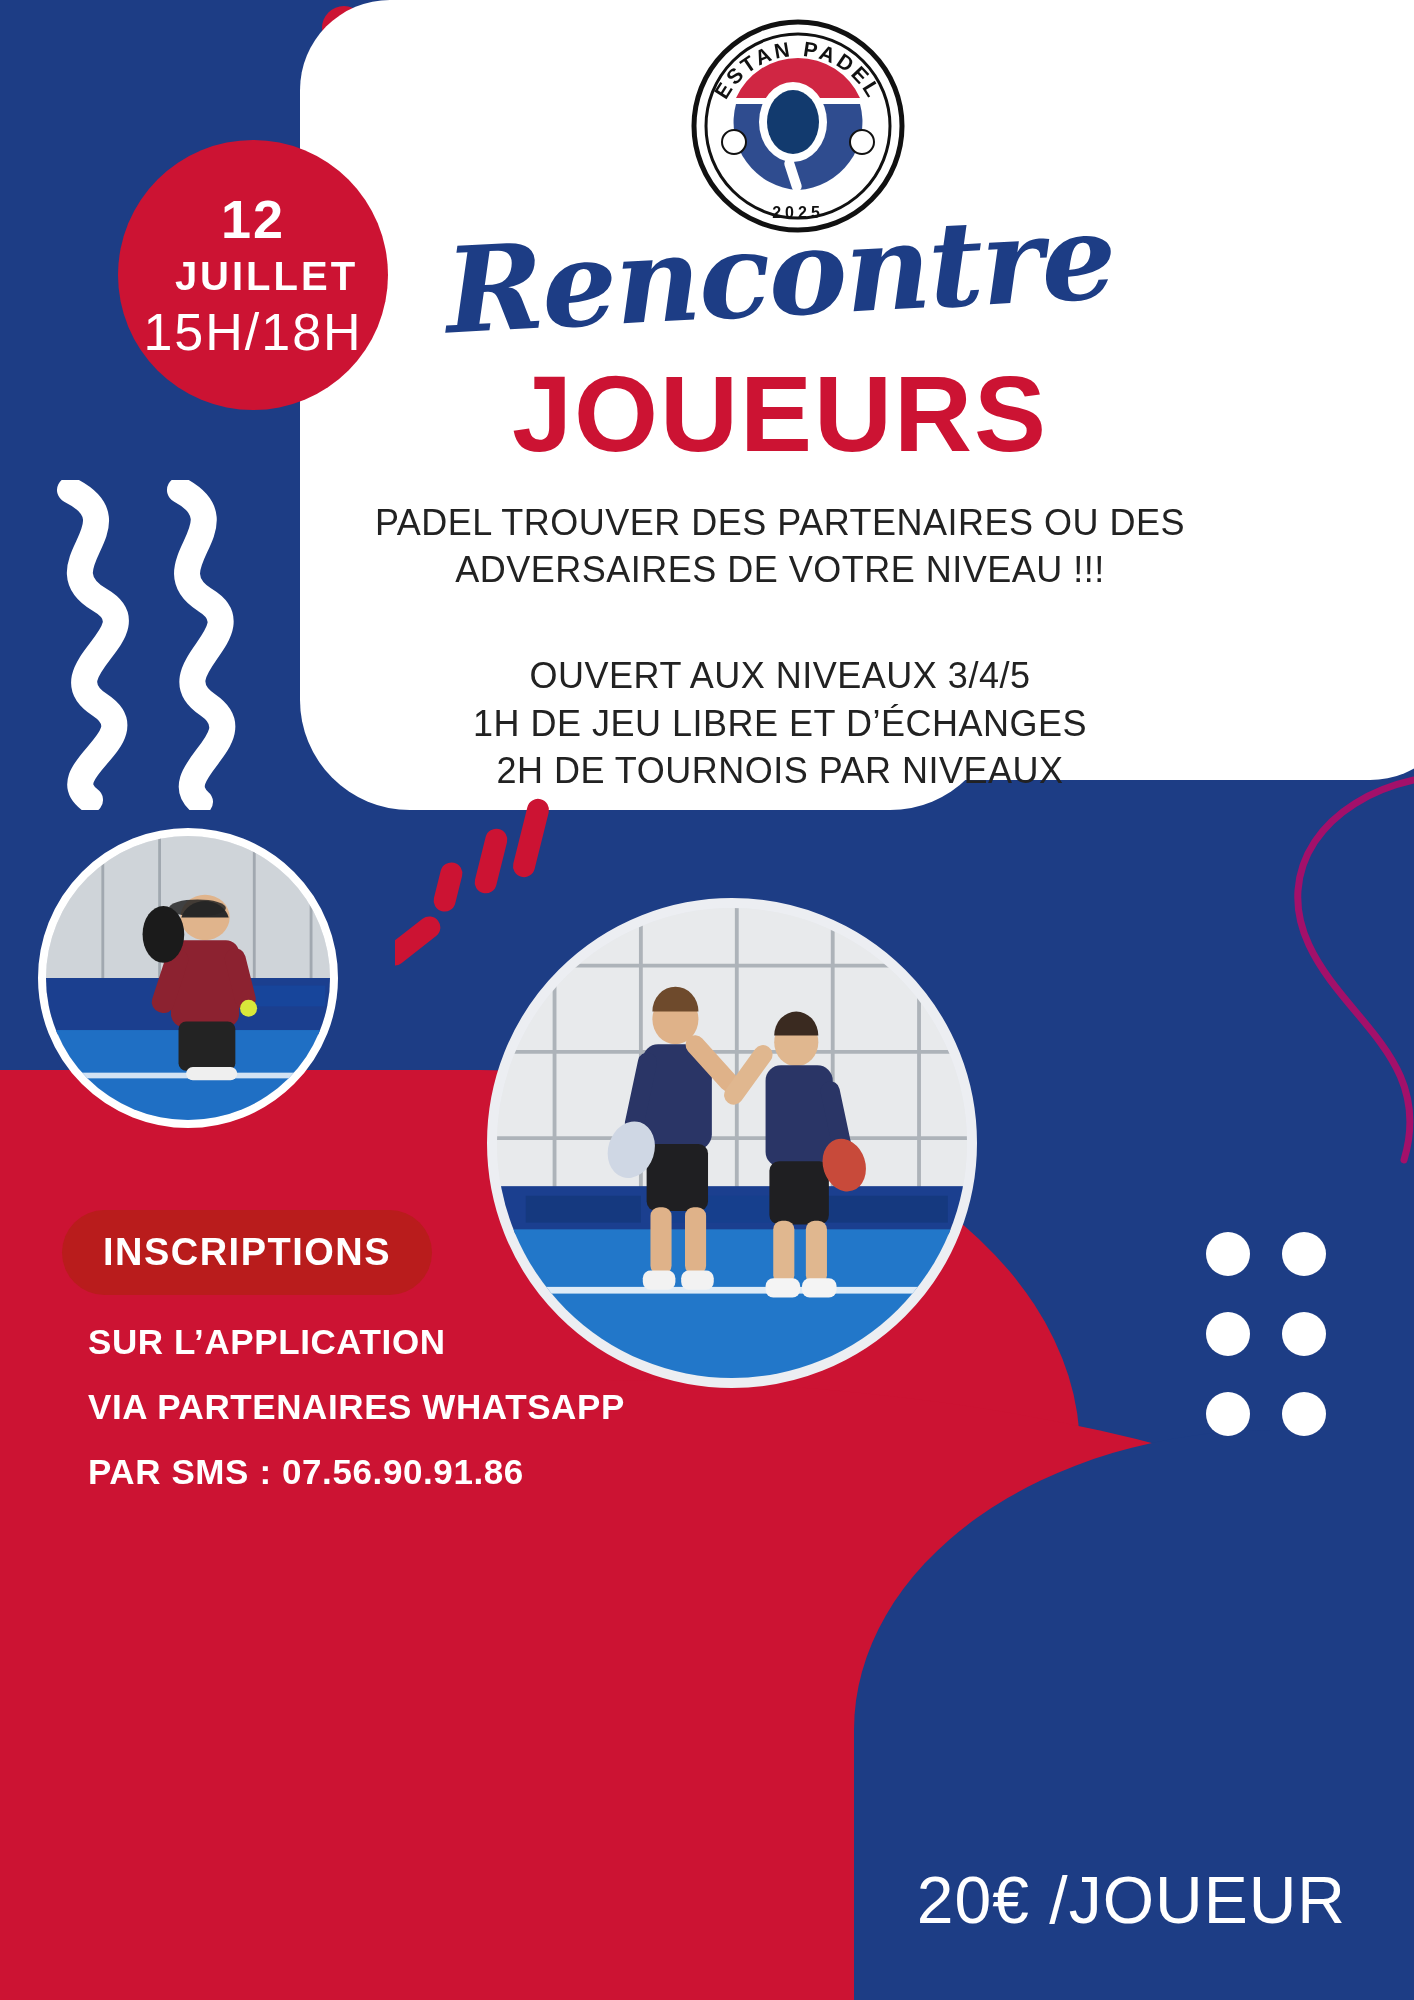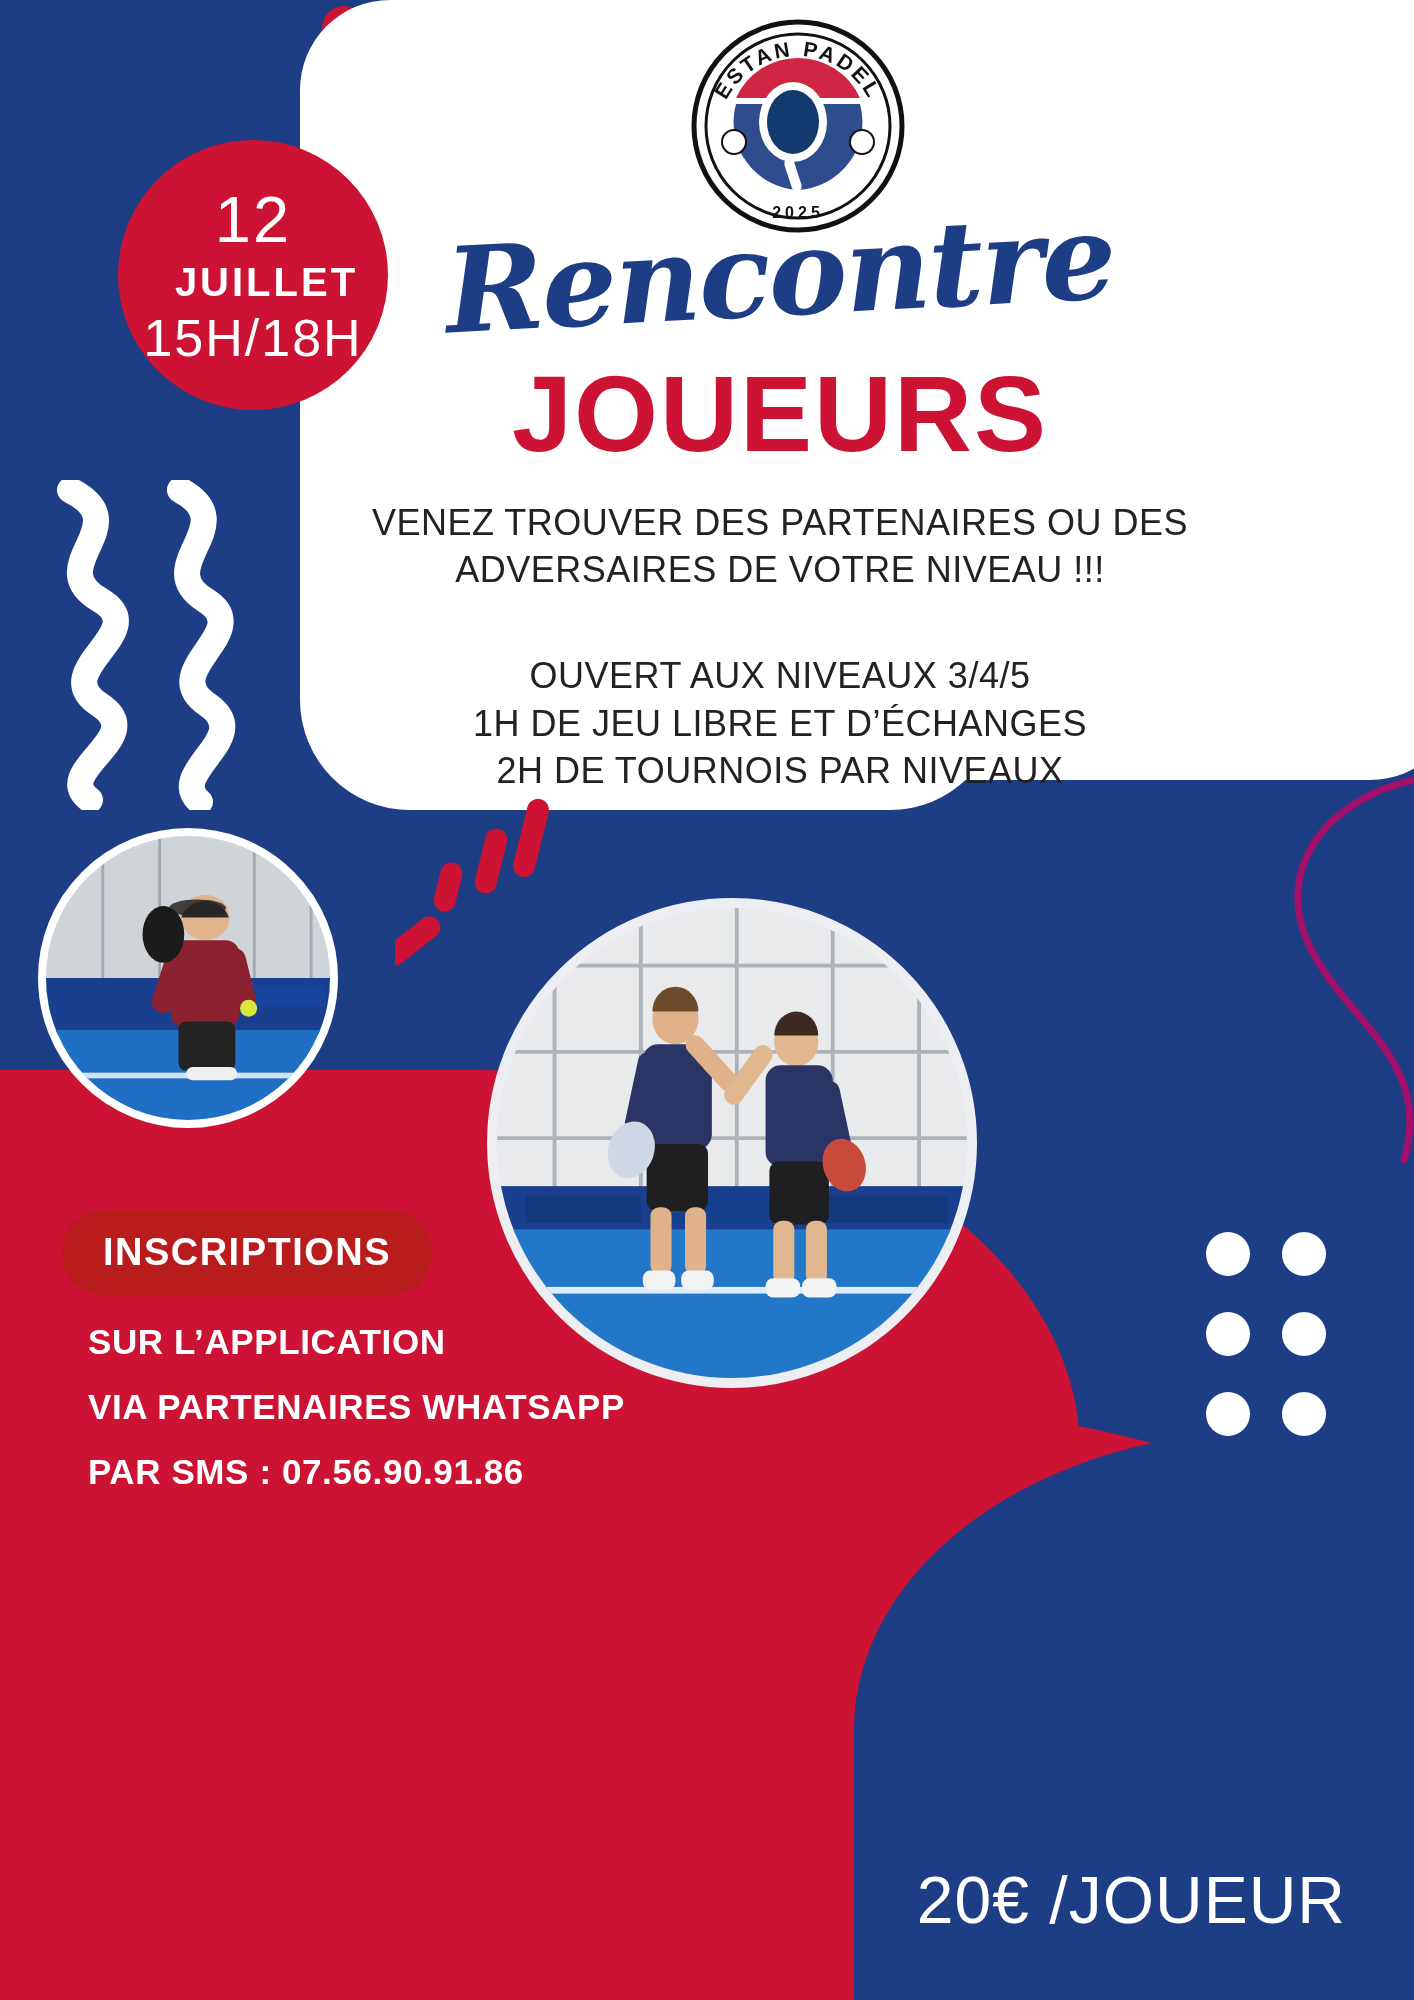--- a/index.html
+++ b/index.html
@@ -120,22 +120,22 @@
     background: #cc1333;
     color: #ffffff;
     display: flex;
     flex-direction: column;
     align-items: center;
     justify-content: center;
     text-align: center;
     line-height: 1;
   }
   .date-day {
-    font-size: 65px;
-    font-weight: normal;
+    font-size: 54px;
+    font-weight: bold;
     letter-spacing: 2px;
     margin-bottom: 10px;
   }
   .date-month {
     font-size: 40px;
     font-weight: bold;
     letter-spacing: 3px;
     margin-bottom: 10px;
     margin-left: 27px;
   }
@@ -341,21 +341,21 @@
   <div class="date-badge">
     <div class="date-day">12</div>
     <div class="date-month">JUILLET</div>
     <div class="date-hours">15H/18H</div>
   </div>
 
   <div class="title-script">Rencontre</div>
   <div class="title-main">JOUEURS</div>
 
   <div class="subtitle">
-    <div>VENEZ TROUVER DES PARTENAIRES OU DES</div>
+    <div>PADEL TROUVER DES PARTENAIRES OU DES</div>
     <div>ADVERSAIRES DE VOTRE NIVEAU !!!</div>
   </div>
 
   <div class="details">
     <div>OUVERT AUX NIVEAUX 3/4/5</div>
     <div>1H DE JEU LIBRE ET D’ÉCHANGES</div>
     <div>2H DE TOURNOIS PAR NIVEAUX</div>
   </div>
 
   <div class="photo-small">

